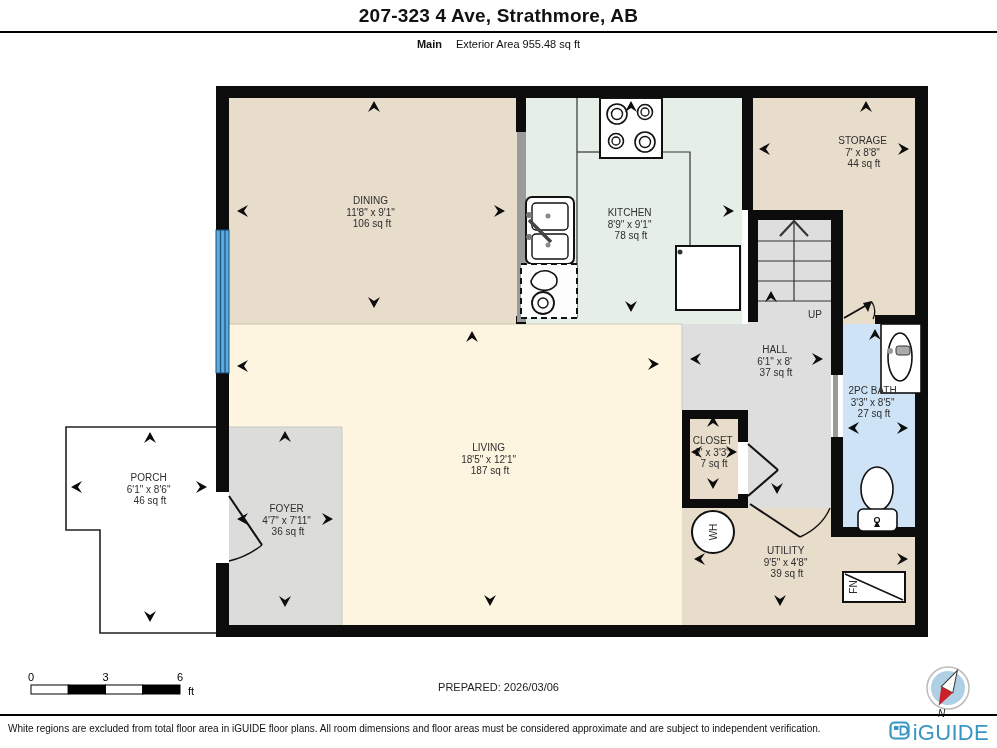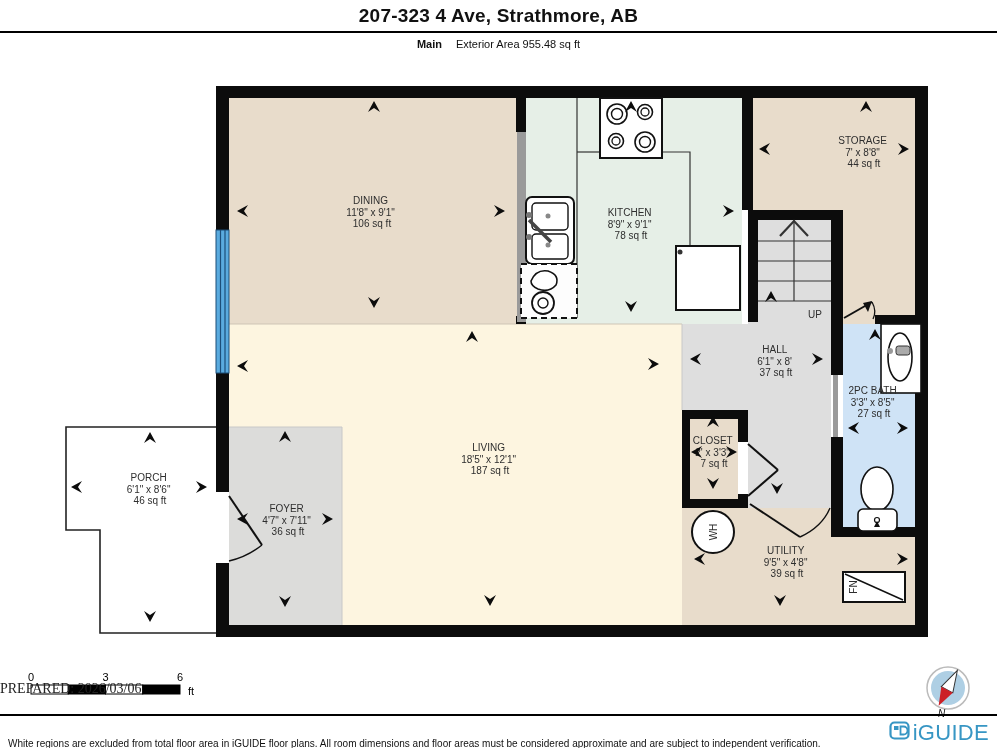--- a/index.html
+++ b/index.html
@@ -4,25 +4,25 @@
 <style>
   html,body{margin:0;padding:0;background:#fff;}
   body{width:997px;height:748px;position:relative;overflow:hidden;
        font-family:"Liberation Sans",sans-serif;color:#111;}
   .hdr-title{position:absolute;top:5px;left:0;right:0;text-align:center;
        font-size:19px;font-weight:bold;letter-spacing:.2px;}
   .hdr-line{position:absolute;top:31px;left:0;right:0;height:2px;background:#000;}
   .hdr-sub{position:absolute;top:38px;left:0;right:0;text-align:center;font-size:11px;}
   .hdr-sub .fl{font-weight:bold;margin-right:14px;}
   svg.plan{position:absolute;top:0;left:0;}
-  .prepared{position:absolute;top:681px;left:0;right:0;
-       font-size:14px;color:#222;font-family:Liberation Serif, serif;}
+  .prepared{position:absolute;top:681px;left:0;right:0;text-align:center;
+       font-size:11px;color:#222;}
   .footer{position:absolute;top:714px;left:0;right:0;bottom:0;border-top:2px solid #000;
        display:flex;justify-content:space-between;align-items:flex-start;}
-  .foot-text{font-size:10px;color:#111;padding:22px 6px 0 8px;white-space:nowrap;}
+  .foot-text{font-size:10px;color:#111;padding:7px 6px 0 8px;white-space:nowrap;}
   .brand{display:flex;padding:4px 8px 0 0;}
   .brand .btxt{font-size:22px;color:#3796c4;letter-spacing:.3px;margin-left:3px;}
   .rl{font-size:10px;fill:#2e2e2e;text-anchor:middle;}
   .ann{font-size:10px;fill:#2e2e2e;}
   .tick{font-size:11px;fill:#000;text-anchor:middle;}
 </style>
 </head>
 <body>
 
 <div class="hdr-title">207-323 4 Ave, Strathmore, AB</div>

